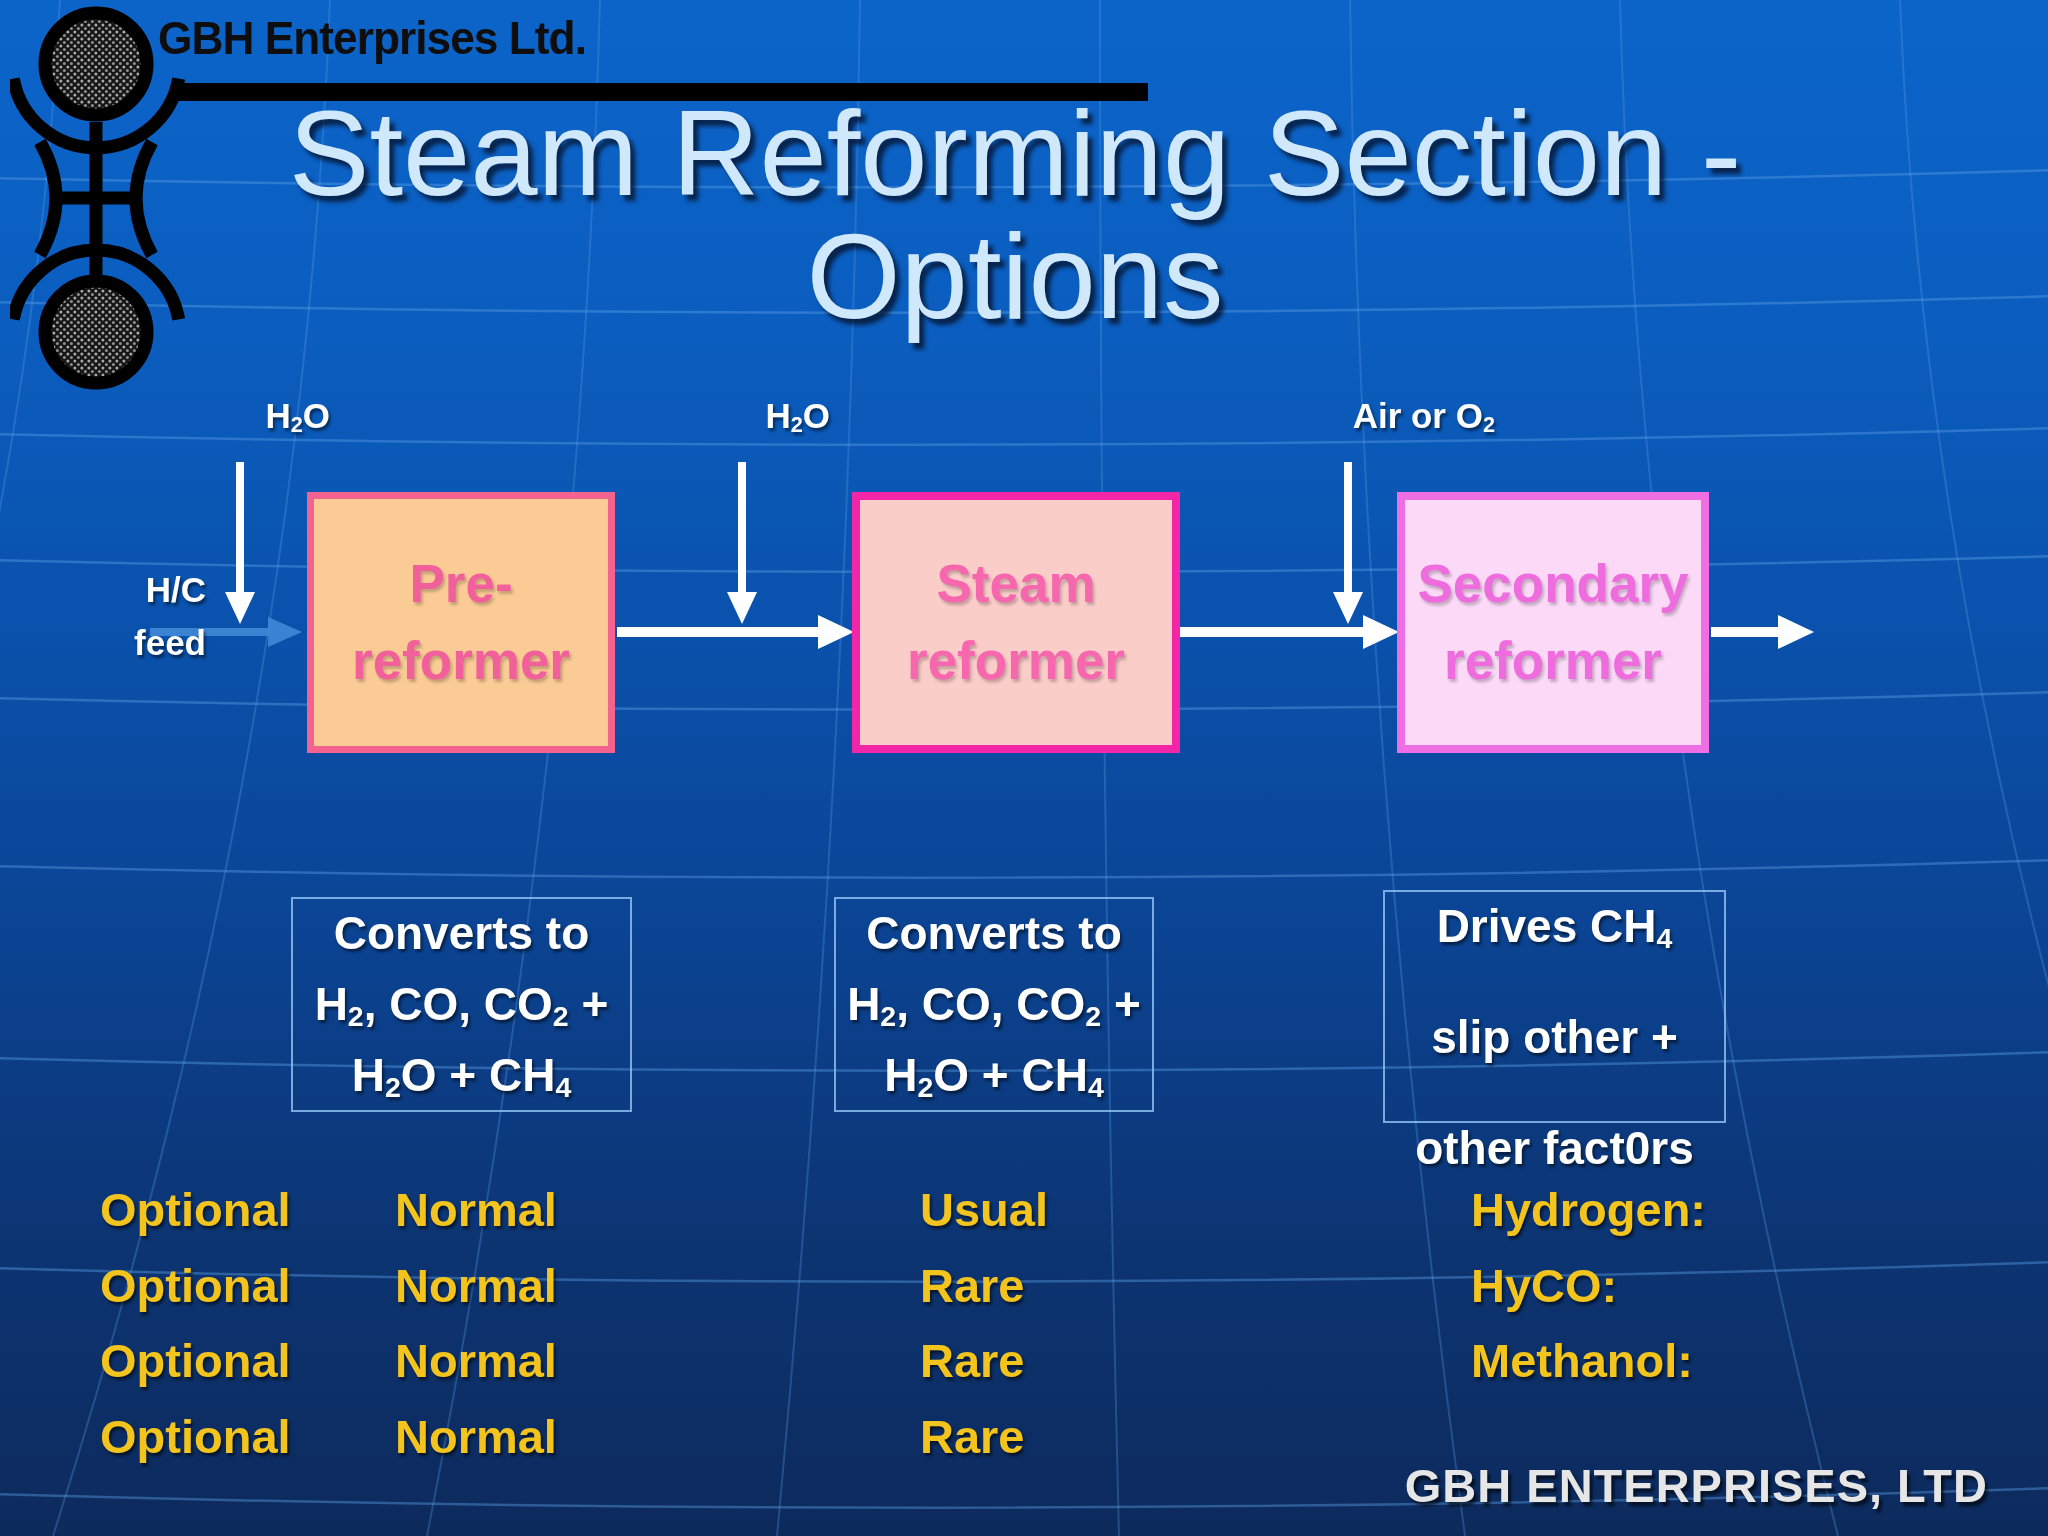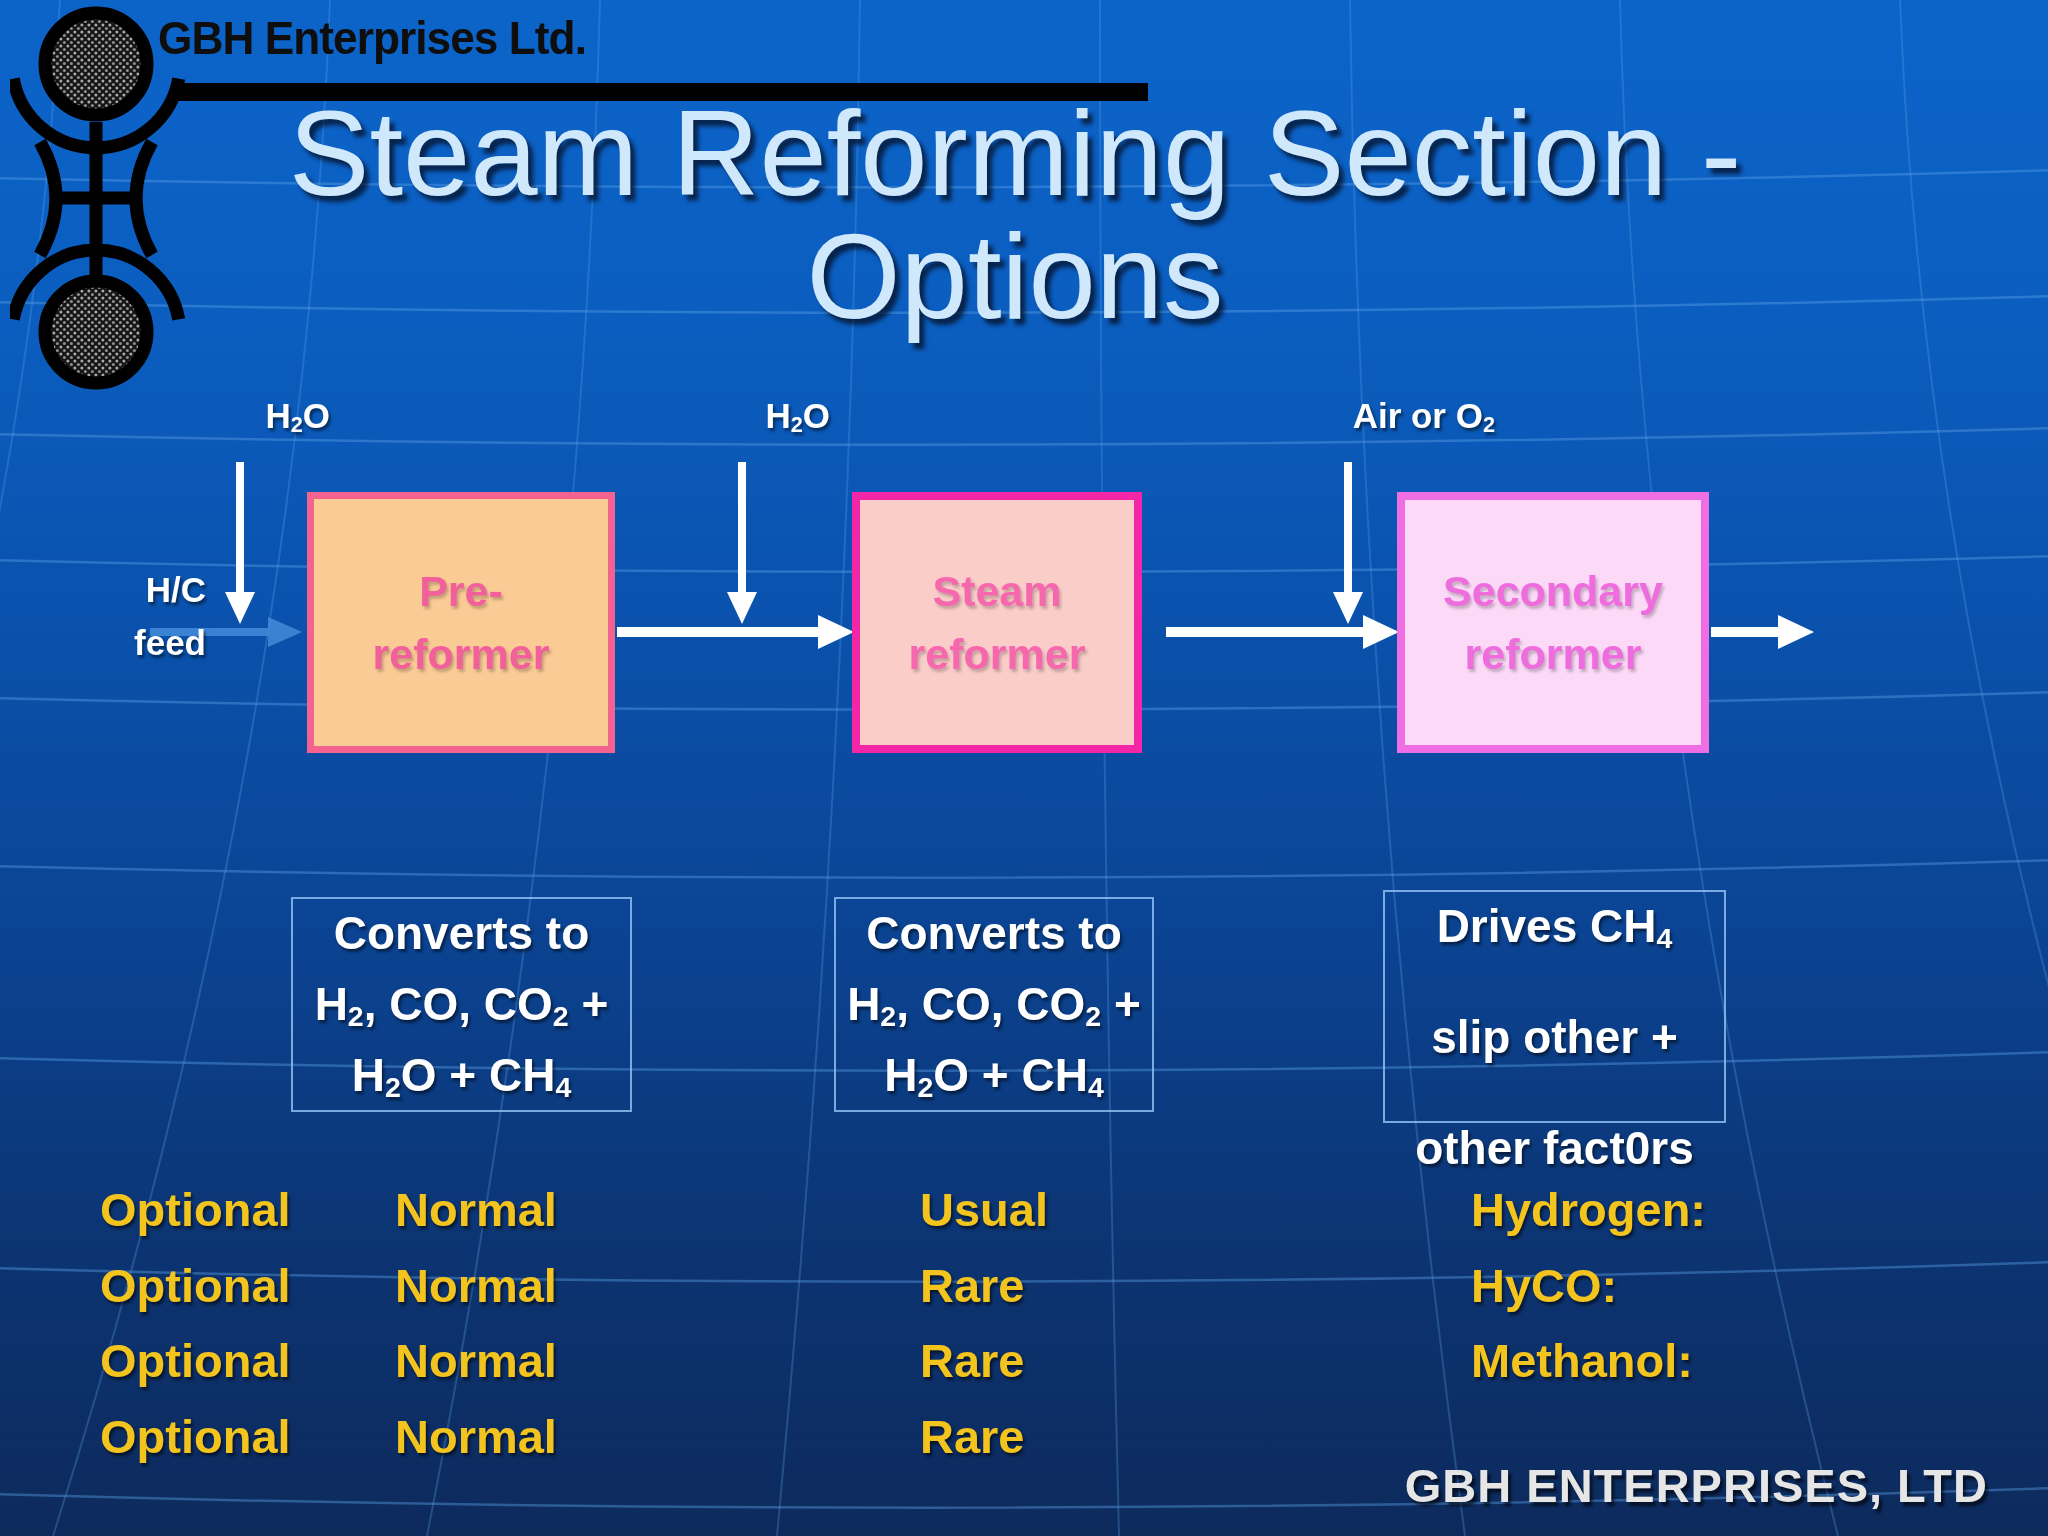--- a/index.html
+++ b/index.html
@@ -21,24 +21,24 @@
   
   .wlabel{position:absolute;color:#fff;font-weight:bold;font-size:35px;text-align:right;
     text-shadow:2px 3px 3px rgba(0,0,0,.5);}
   .lbl-water1{left:150px;top:396px;width:180px;}
   .lbl-water2{left:650px;top:396px;width:180px;}
   .lbl-air{left:1195px;top:396px;width:300px;}
   .lbl-feed{left:28px;top:564px;width:178px;line-height:1.5;}
   
   .unit{position:absolute;top:492px;height:261px;box-sizing:border-box;border-style:solid;
     display:flex;flex-direction:column;align-items:center;justify-content:center;
-    font-weight:bold;font-size:43px;line-height:1.45;text-align:center;
+    font-weight:bold;font-size:53px;line-height:1.45;text-align:center;
     text-shadow:2px 3px 3px rgba(0,0,0,.22);}
   .unit-0{left:307px;width:308px;border-width:7px;}
-  .unit-1{left:852px;width:290px;border-width:8px;}
+  .unit-1{left:852px;width:328px;border-width:8px;}
   .unit-2{left:1397px;width:312px;border-width:8px;}
   
   .note{position:absolute;box-sizing:border-box;border:2px solid rgba(150,198,246,.8);
     color:#fff;font-weight:bold;font-size:46px;line-height:1.5;text-align:center;
     display:flex;flex-direction:column;align-items:center;justify-content:space-between;
     text-shadow:2px 3px 3px rgba(0,0,0,.5);}
   .note-0{left:291px;top:897px;width:341px;height:215px;}
   .note-1{left:834px;top:897px;width:320px;height:215px;}
   .note-2{left:1383px;top:890px;width:343px;height:233px;gap:42px;}
   

